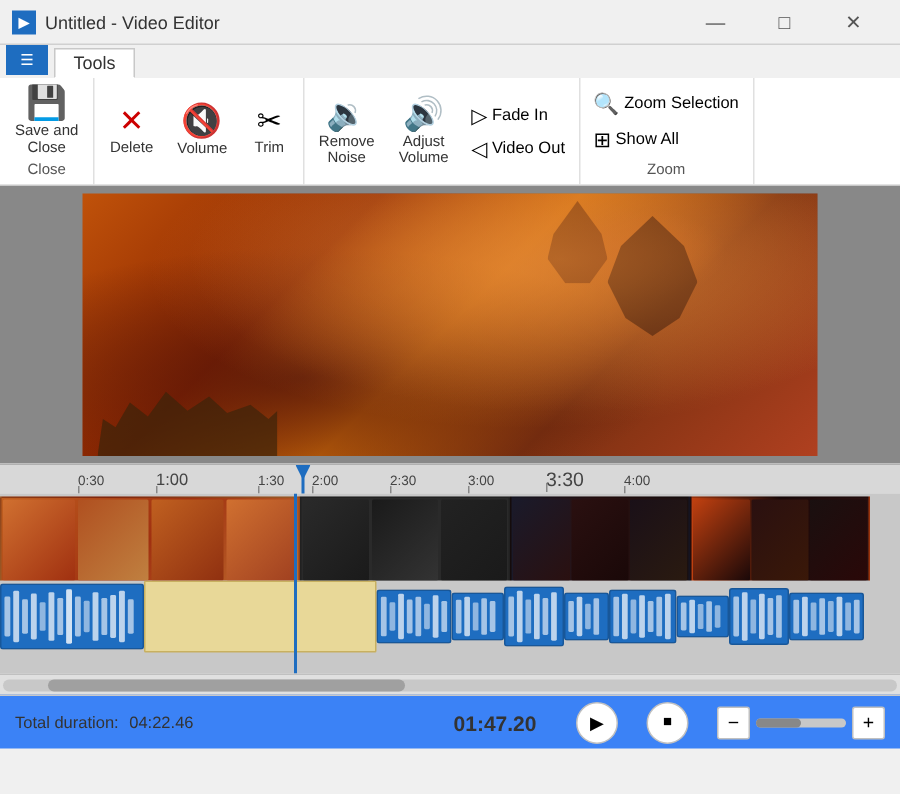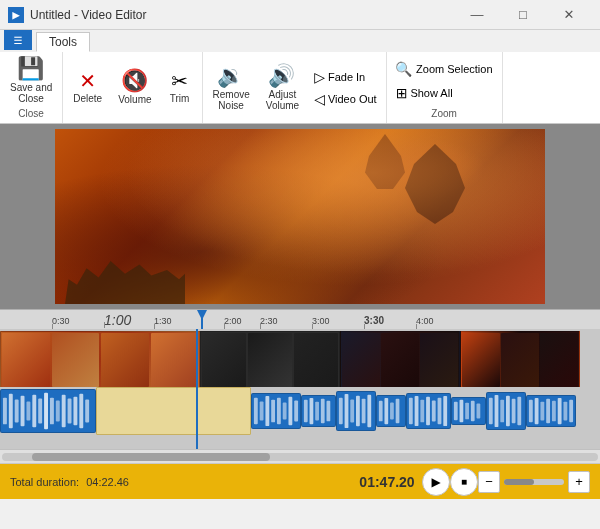--- a/index.html
+++ b/index.html
@@ -298,26 +298,26 @@
       left: 5%;
       width: 40%;
       height: 100%;
       background: #a0a0a0;
       border-radius: 4px;
     }
 
     
     .bottom-bar {
       height: 36px;
-      background: #eab308;
+      background: #3b82f6;
       border-top: 1px solid #c8c8c8;
       display: flex;
       align-items: center;
       padding: 0 10px;
-      gap: 0;
+      gap: 19px;
     }
     .total-duration { font-size: 11px; color: #333; flex: 1; }
     .time-display {
       font-size: 14px;
       font-weight: 600;
       color: #333;
       min-width: 70px;
       text-align: center;
     }
     .transport-btn {
@@ -471,41 +471,41 @@
     <div style="position:absolute;top:0;left:0;right:0;bottom:0;background:radial-gradient(ellipse at 65% 25%, rgba(230,140,60,0.5) 0%, transparent 55%);"></div>
   </div>
 </div>
 
 <div class="timeline-ruler" style="position:relative;">
   <div style="position:absolute;left:52px;">
     <span style="font-size:9px;color:#444;">0:30</span>
     <div style="position:absolute;top:10px;left:0;width:1px;height:6px;background:#888;"></div>
   </div>
   <div style="position:absolute;left:104px;">
-    <span style="font-size:14px;color:#444;font-style:italic;">1:00</span>
-    <div style="position:absolute;top:10px;left:0;width:1px;height:6px;background:#888;"></div>
-  </div>
-  <div style="position:absolute;left:154px;">
+    <span style="font-size:11px;color:#444;">1:00</span>
+    <div style="position:absolute;top:10px;left:0;width:1px;height:6px;background:#888;"></div>
+  </div>
+  <div style="position:absolute;left:172px;">
     <span style="font-size:9px;color:#444;">1:30</span>
     <div style="position:absolute;top:10px;left:0;width:1px;height:6px;background:#888;"></div>
   </div>
-  <div style="position:absolute;left:224px;">
+  <div style="position:absolute;left:208px;">
     <span style="font-size:9px;color:#444;">2:00</span>
     <div style="position:absolute;top:10px;left:0;width:1px;height:6px;background:#888;"></div>
   </div>
   <div style="position:absolute;left:260px;">
     <span style="font-size:9px;color:#444;">2:30</span>
     <div style="position:absolute;top:10px;left:0;width:1px;height:6px;background:#888;"></div>
   </div>
   <div style="position:absolute;left:312px;">
     <span style="font-size:9px;color:#444;">3:00</span>
     <div style="position:absolute;top:10px;left:0;width:1px;height:6px;background:#888;"></div>
   </div>
   <div style="position:absolute;left:364px;">
-    <span style="font-size:10px;color:#444;font-weight:bold;">3:30</span>
+    <span style="font-size:13px;color:#444;">3:30</span>
     <div style="position:absolute;top:10px;left:0;width:1px;height:6px;background:#888;"></div>
   </div>
   <div style="position:absolute;left:416px;">
     <span style="font-size:9px;color:#444;">4:00</span>
     <div style="position:absolute;top:10px;left:0;width:1px;height:6px;background:#888;"></div>
   </div>
 
   <div style="position:absolute;left:196px;top:0;width:12px;height:20px;z-index:10;">
     <div style="position:absolute;left:5px;top:0;width:2px;height:20px;background:#1e6dc0;"></div>
     <div style="position:absolute;left:1px;top:0;width:10px;height:10px;background:#1e6dc0;clip-path:polygon(50% 100%, 0% 0%, 100% 0%);"></div>

